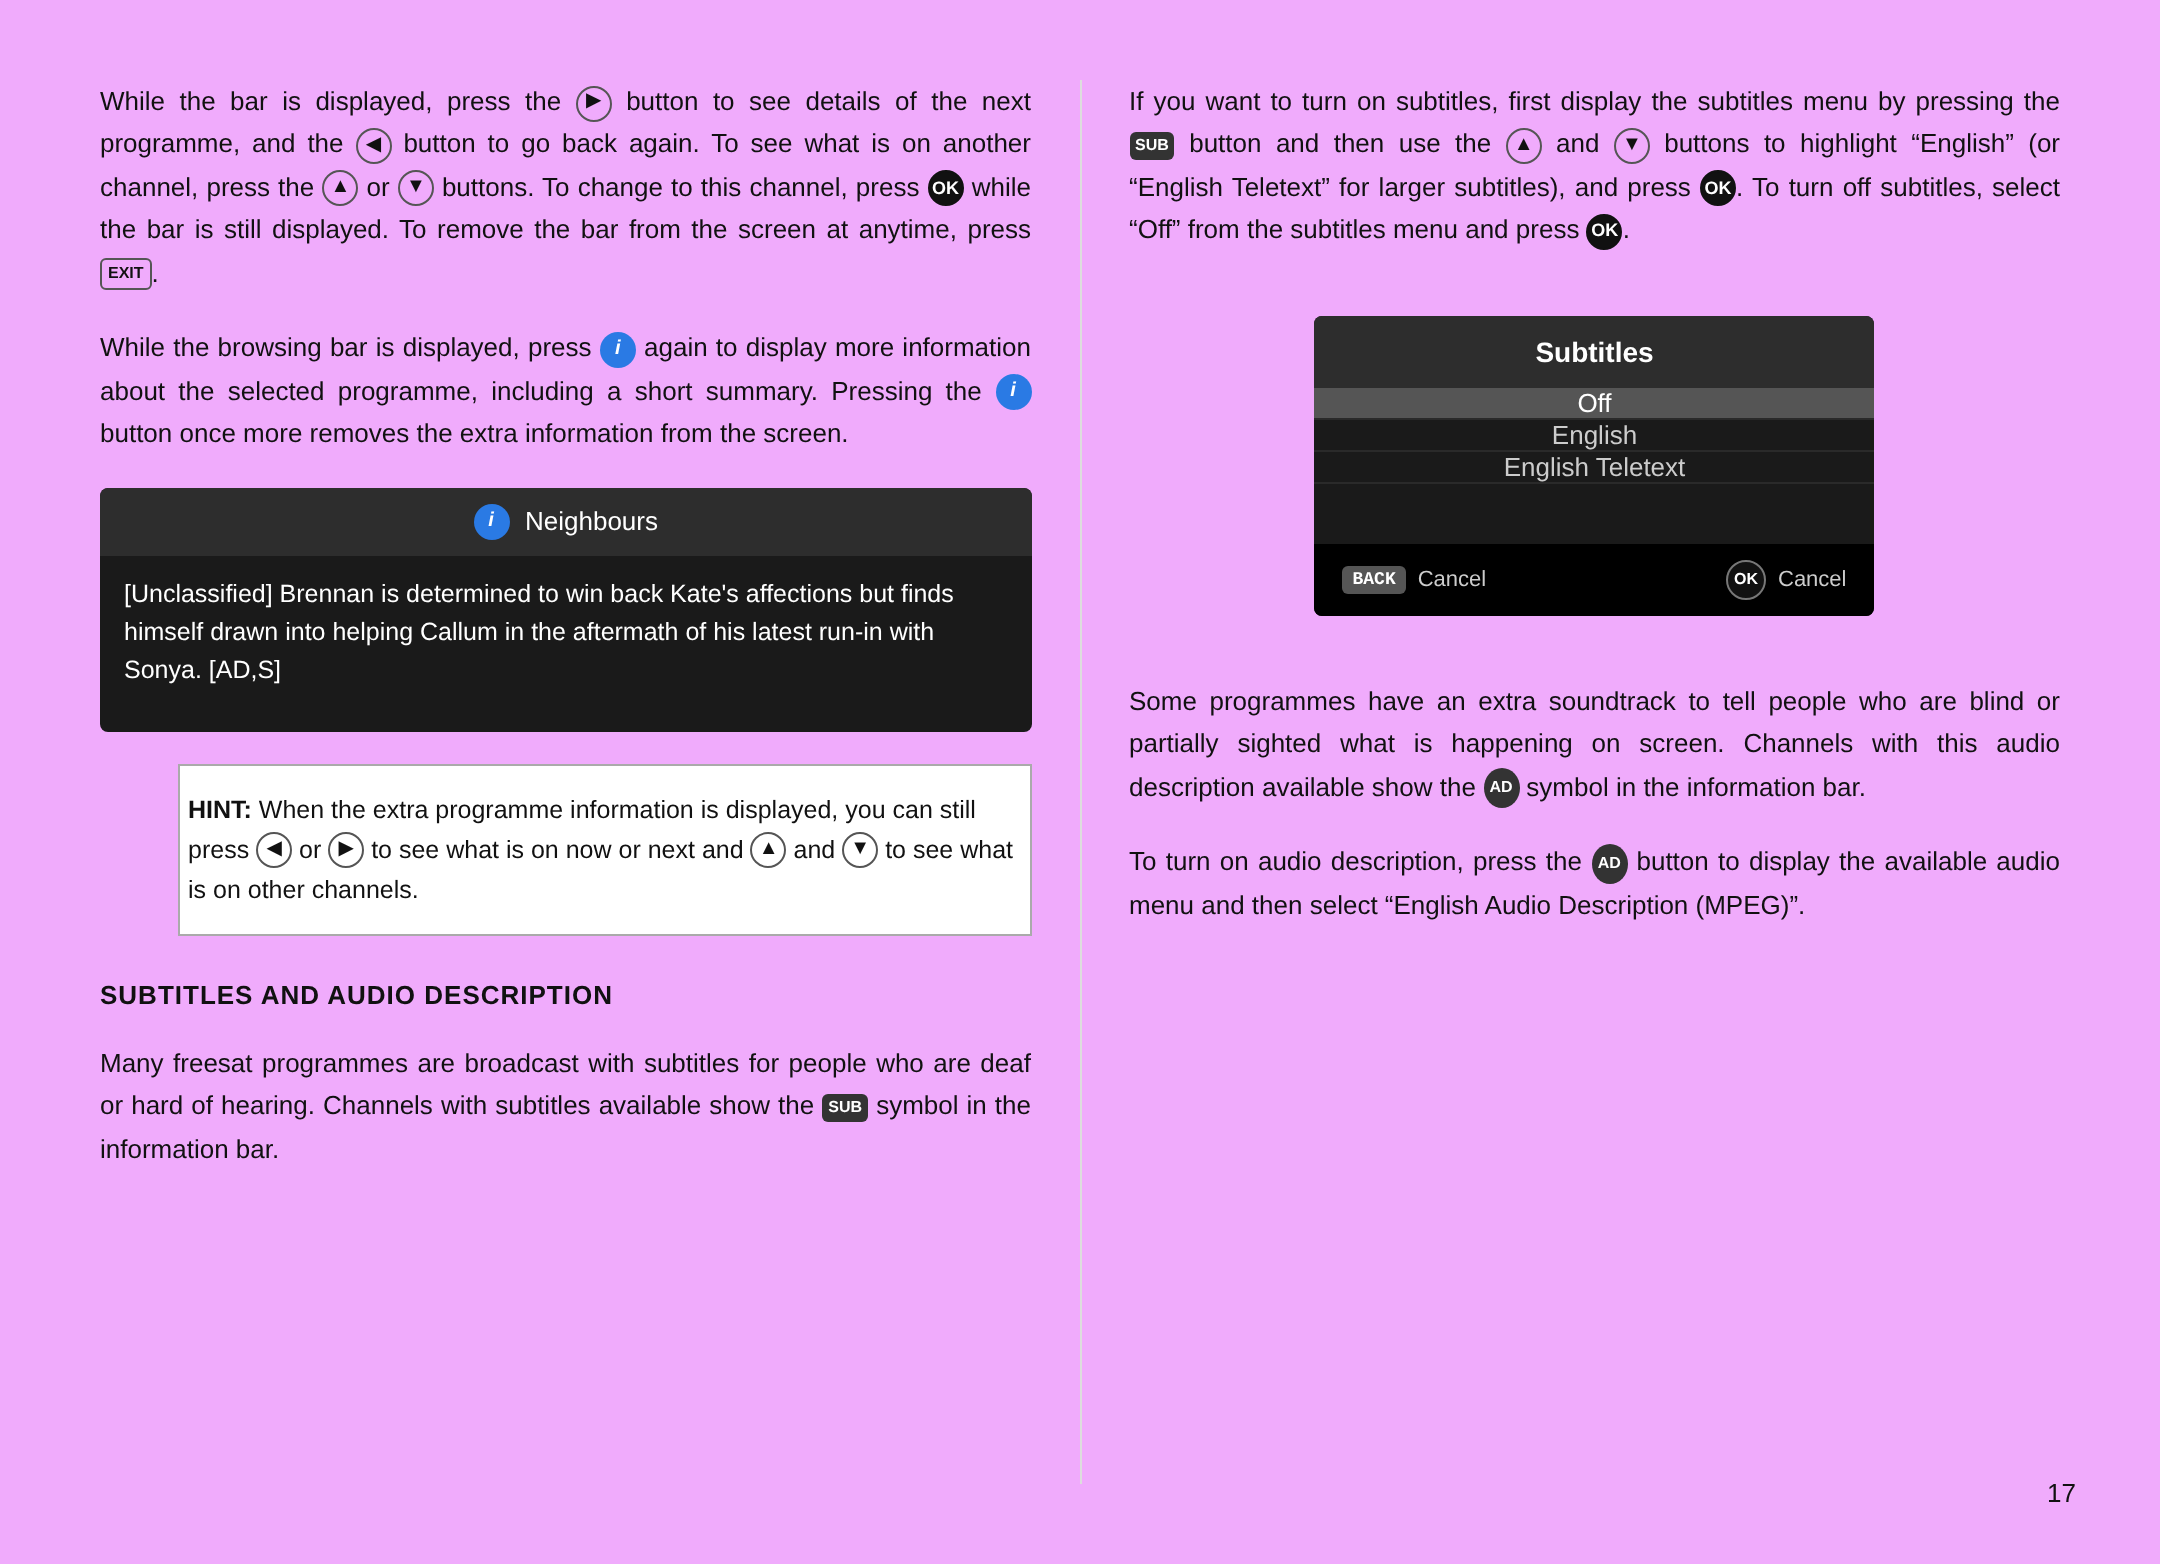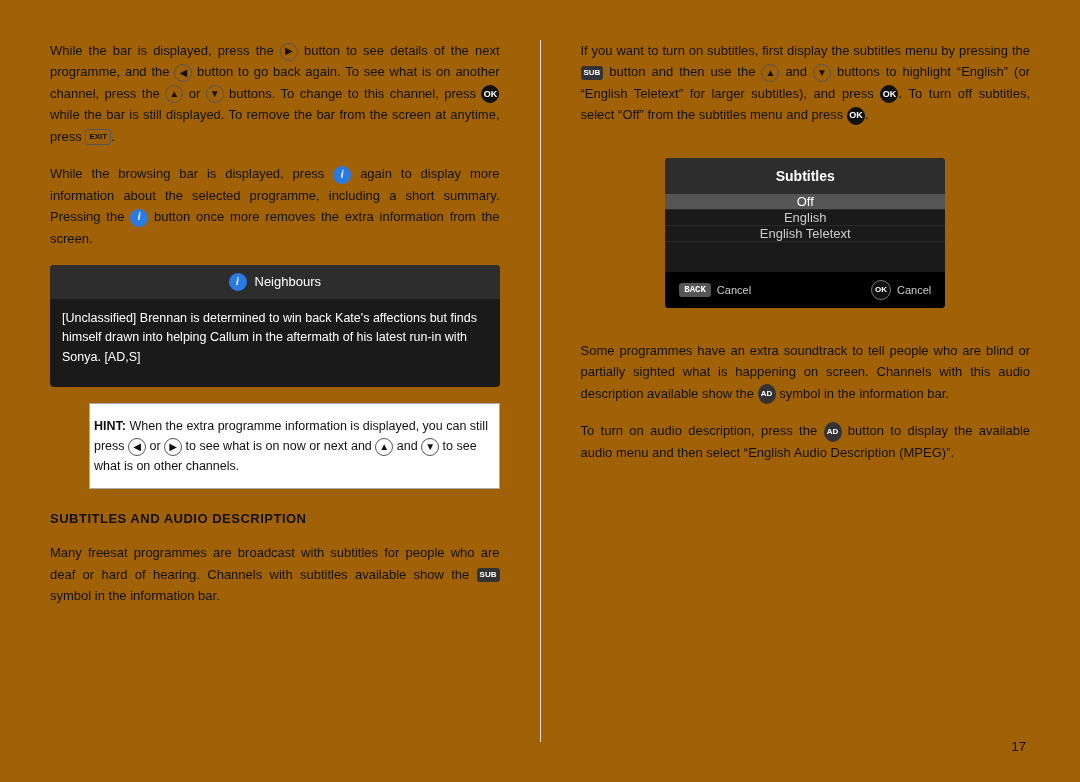--- a/index.html
+++ b/index.html
@@ -11,25 +11,25 @@
       color: #111;
       width: 1080px;
       height: 782px;
       overflow: hidden;
       position: relative;
     }
 
     .page-container {
       width: 1080px;
       height: 782px;
-      background: #a16207;
+      background: #f0abfc;
       display: flex;
       flex-direction: row;
       padding: 40px 50px 40px 50px;
-      gap: 40px;
+      gap: 24px;
       position: relative;
     }
 
     
     .corner-mark {
       position: absolute;
       width: 20px;
       height: 20px;
       border-color: #ccc;
       border-style: solid;
@@ -289,21 +289,21 @@
       align-items: center;
       justify-content: center;
       font-size: 8px;
       font-weight: bold;
     }
 
     
     .page-number {
       position: absolute;
       bottom: 28px;
-      right: 54px;
+      right: 42px;
       font-size: 13px;
       color: #111;
     }
 
     .divider-v {
       width: 1px;
       background: #ddd;
       align-self: stretch;
     }
   </style>

